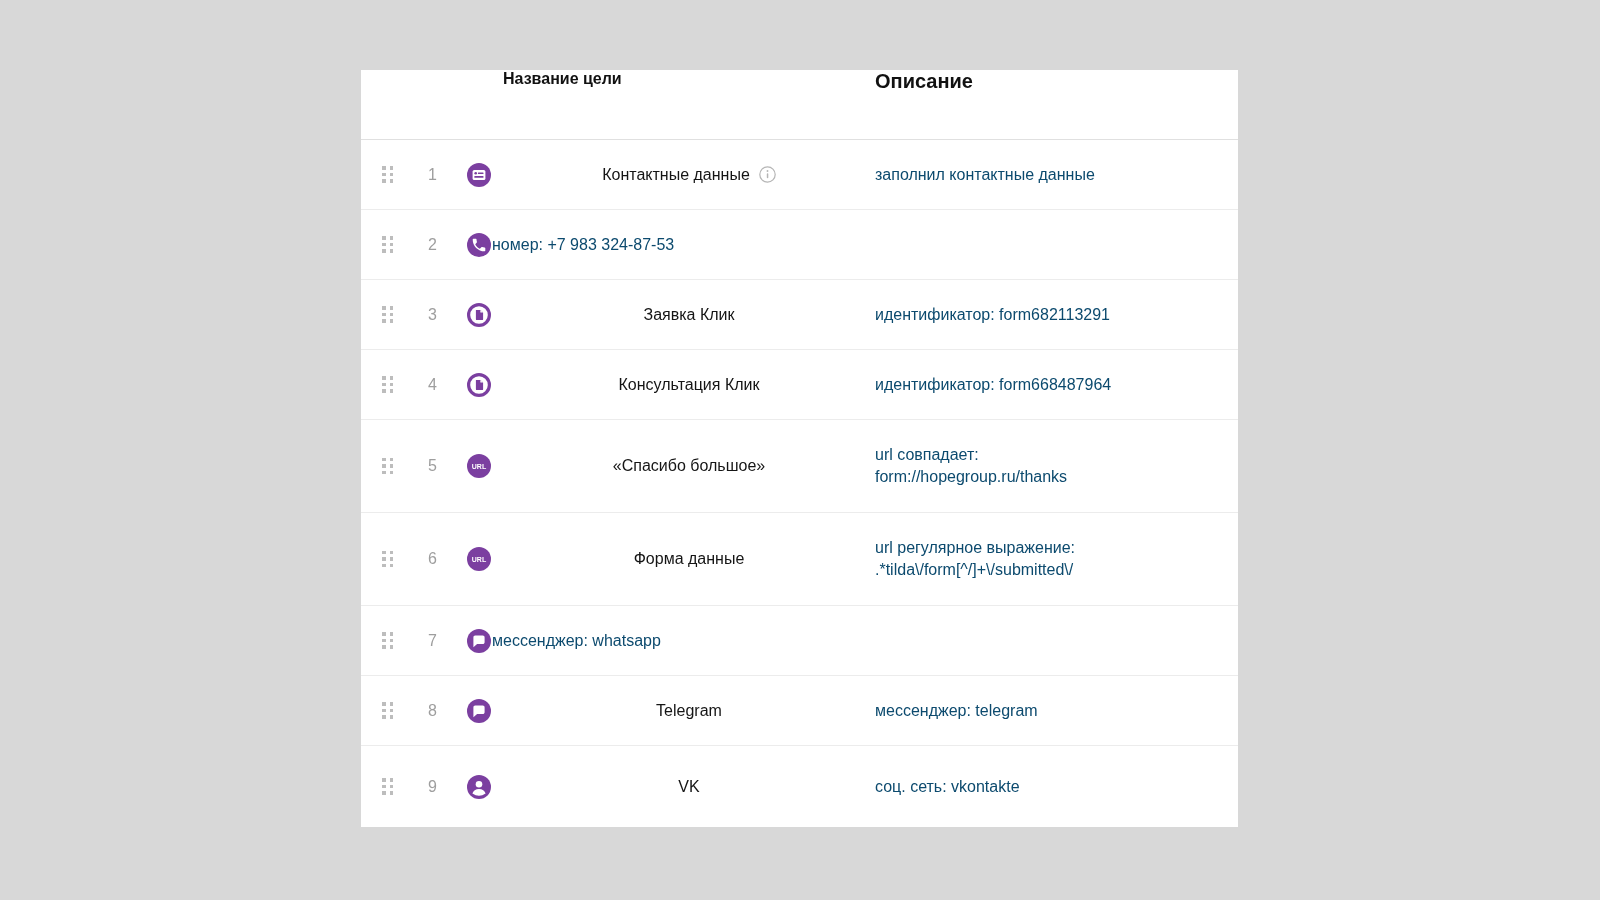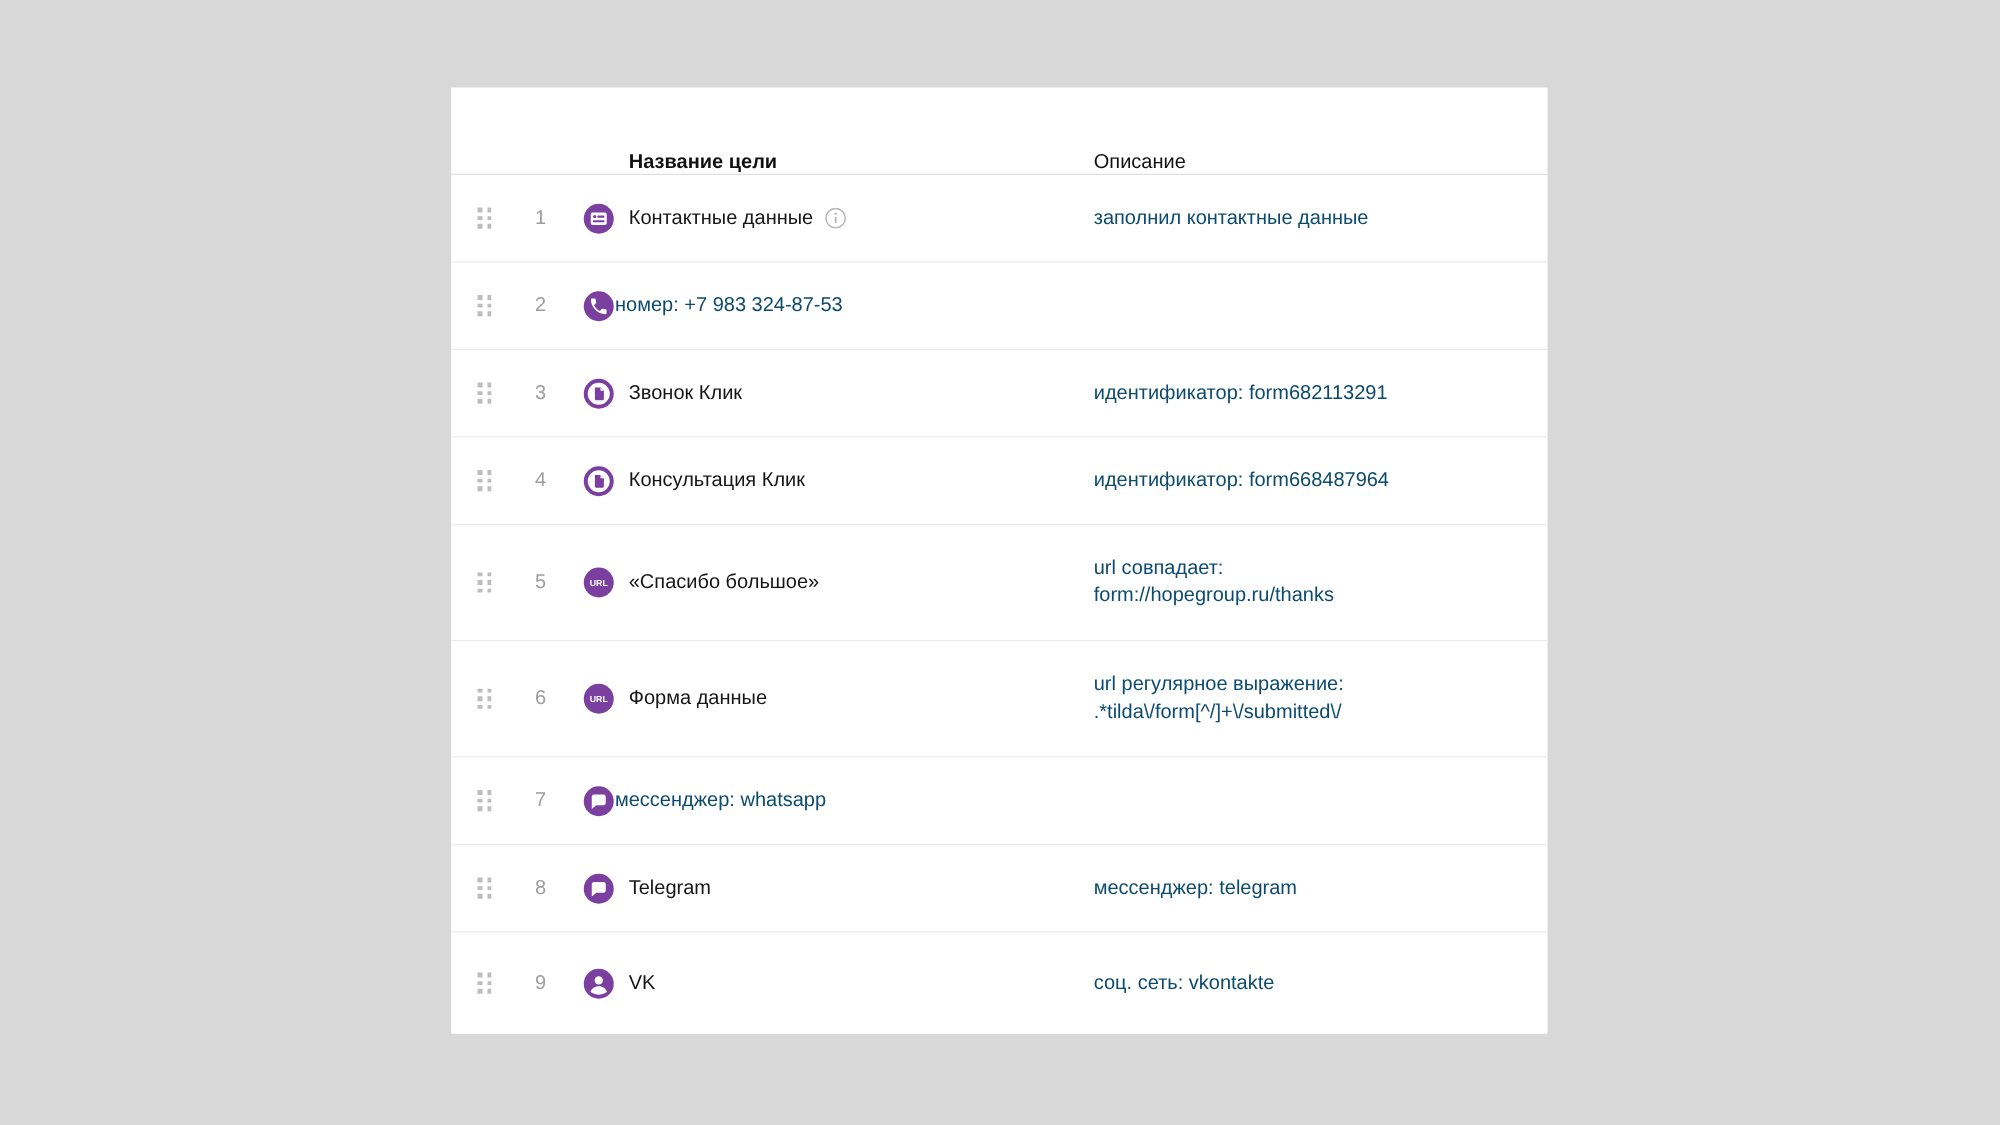--- a/index.html
+++ b/index.html
@@ -10,34 +10,34 @@
     overflow: hidden;
   }
   .card {
     position: absolute;
     left: 361px; top: 70px;
     width: 877px; height: 757px;
     background: #ffffff;
   }
   .header-row {
     display: flex;
-    align-items: flex-end;
+    align-items: flex-start;
     height: 70px;
     border-bottom: 1px solid #e0e0e0;
   }
   .h-name {
     margin-left: 142px;
     width: 372px;
     font-size: 16px;
     font-weight: 700;
     color: #111111;
   }
   .h-desc {
-    font-size: 16px;
-    font-weight: 400;
+    font-size: 20px;
+    font-weight: 700;
     color: #111111;
   }
   .goal-row {
     display: flex;
     align-items: center;
     border-bottom: 1px solid #ececec;
     cursor: pointer;
   }
   .goal-row.h1 { height: 70px; }
   .goal-row.h2 { height: 93px; }
@@ -66,20 +66,21 @@
     flex: 0 0 auto;
   }
   .name-col {
     margin-left: 11px;
     width: 372px;
     font-size: 16px;
     color: #151515;
     display: flex;
     align-items: center;
     flex: 0 0 auto;
+    justify-content: center;
   }
   .info-icon {
     margin-left: 9px;
     width: 17px; height: 17px;
     flex: 0 0 auto;
     cursor: pointer;
   }
   .desc-col {
     font-size: 16px;
     color: #0c4a6e;
@@ -181,21 +182,21 @@
         <span></span>
         <span></span>
         <span></span>
         <span></span>
       </div>
     <div class="row-num">3</div>
     <svg class="goal-icon">
         <use href="#ic-clickpage"></use>
       </svg>
     <div class="name-col">
-        <span>Звонок Клик</span>
+        <span>Заявка Клик</span>
       </div>
     <div class="desc-col">идентификатор: form682113291</div>
   </div>
 
   <div class="goal-row h1">
     <div class="drag-handle">
         <span></span>
         <span></span>
         <span></span>
         <span></span>

